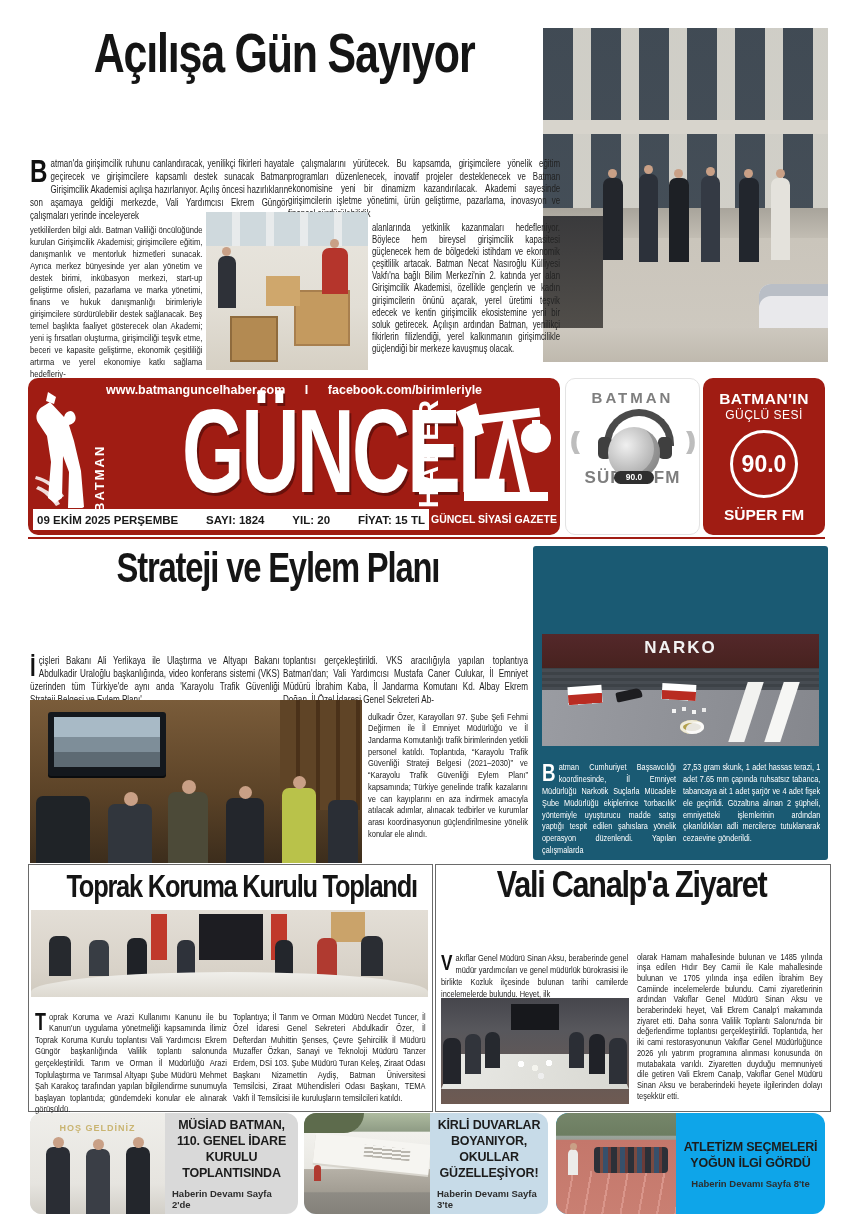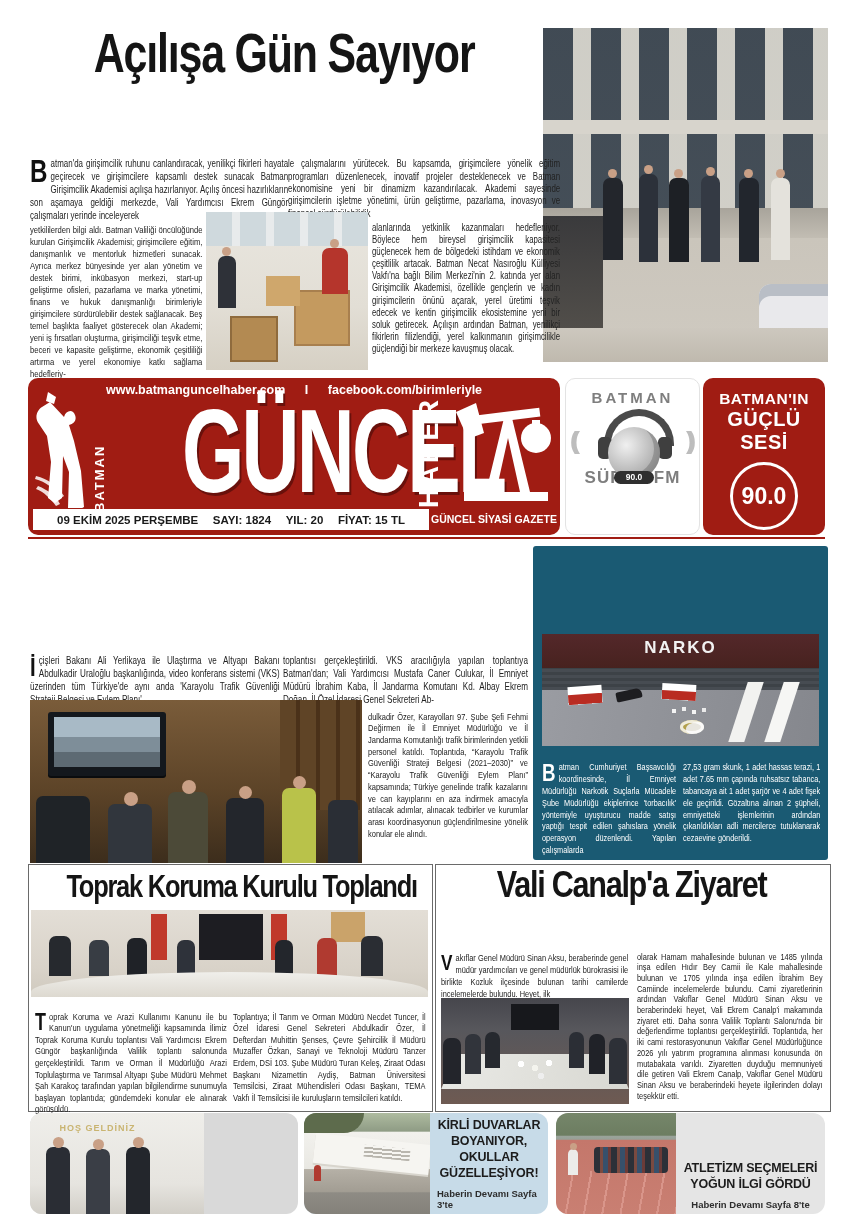--- a/index.html
+++ b/index.html
@@ -122,21 +122,21 @@
       <g fill="#ffffff">
         <path d="M8 26 l20 -9 8 30 -16 6 z"></path>
         <rect x="20" y="26" width="72" height="9" transform="rotate(-7 56 30)"></rect>
         <path d="M56 32 l-18 74 10 0 12 -54 12 54 10 0 -18 -74 z"></path>
         <circle cx="88" cy="52" r="15"></circle>
         <rect x="84" y="34" width="8" height="22"></rect>
         <rect x="16" y="106" width="84" height="9"></rect>
       </g>
     </svg>
 
-    <div class="abs" style="left:33px;top:509px;width:396px;height:21px;background:#fff;display:flex;align-items:center;justify-content:space-between;padding:0 24px;box-sizing:border-box;font-weight:700;font-size:11.5px;color:#1a1a1a;">
+    <div class="abs" style="left:33px;top:509px;width:396px;height:21px;background:#fff;display:flex;align-items:center;justify-content:space-between;padding:0 4px;box-sizing:border-box;font-weight:700;font-size:11.5px;color:#1a1a1a;">
       <span>09 EKİM 2025 PERŞEMBE</span>
       <span>SAYI: 1824</span>
       <span>YIL: 20</span>
       <span>FİYAT: 15 TL</span>
     </div>
     <div class="abs" style="left:430px;top:509px;width:128px;height:21px;line-height:21px;text-align:center;color:#fff;font-weight:700;font-size:10.5px;">
       <span>GÜNCEL SİYASİ GAZETE</span>
     </div>
 
     <div class="abs" style="left:565px;top:378px;width:135px;height:157px;background:#fff;border:1px solid #e3e3e3;border-radius:10px;box-sizing:border-box;text-align:center;">
@@ -148,32 +148,33 @@
       <div class="abs" style="left:92px;top:58px;width:14px;height:22px;background:#3f3f3f;border-radius:5px;"></div>
       <div class="abs" style="left:42px;top:48px;width:52px;height:52px;border-radius:50%;background:radial-gradient(circle at 35% 35%,#f0f0f0,#b5b5b5 60%,#8c8c8c);box-shadow:inset -6px -4px 0 rgba(90,90,90,0.35);"></div>
       <div class="abs" style="left:48px;top:92px;width:40px;height:13px;background:#2f2f2f;border-radius:8px;color:#fff;font-size:8.5px;line-height:13px;font-weight:700;">
         <span>90.0</span>
       </div>
       <div class="fmgray" style="margin-top:62px;font-size:17px;letter-spacing:1px;">SÜPER FM</div>
     </div>
 
     <div class="abs" style="left:703px;top:378px;width:122px;height:157px;background:#a01c13;border-radius:10px;text-align:center;color:#fff;">
       <div style="margin-top:12px;font-weight:700;font-size:15.5px;letter-spacing:0.5px;">BATMAN'IN</div>
-      <div style="font-weight:700;font-size:20px;letter-spacing:0.5px;">GÜÇLÜ SESİ</div>
+      <div style="font-weight:400;font-size:12px;letter-spacing:0.5px;">GÜÇLÜ SESİ</div>
       <div style="margin:8px auto 0;width:62px;height:62px;border:3px solid #fff;border-radius:50%;display:flex;align-items:center;justify-content:center;font-weight:700;font-size:23px;">
         <span>90.0</span>
       </div>
       <div style="margin-top:8px;font-weight:700;font-size:15.5px;">SÜPER FM</div>
     </div>
 
     <div class="abs" style="left:28px;top:537px;width:797px;height:2px;background:#a01c13;"></div>
   </section>
 
   <section>
     <div class="hl" style="left:28px;top:544px;width:500px;font-size:42px;line-height:47px;">
+      <div><span class="cond">Strateji ve Eylem Planı</span></div>
     </div>
     <p class="txt" style="left:30px;top:644px;width:320px;height:56px;font-size:10.4px;line-height:13px;transform:scaleX(0.78);">
       <span class="dc" style="font-size:26px;line-height:24px;">İ</span><span>çişleri Bakanı Ali Yerlikaya ile Ulaştırma ve Altyapı Bakanı Abdulkadir Uraloğlu başkanlığında, video konferans sistemi (VKS) üzerinden tüm Türkiye'de aynı anda 'Karayolu Trafik Güvenliği Strateji Belgesi ve Eylem Planı'</span>
     </p>
     <p class="txt" style="left:283px;top:644px;width:314px;height:56px;font-size:10.4px;line-height:13px;transform:scaleX(0.78);">
       <span>toplantısı gerçekleştirildi. VKS aracılığıyla yapılan toplantıya Batman'dan; Vali Yardımcısı Mustafa Caner Culukar, İl Emniyet Müdürü İbrahim Kaba, İl Jandarma Komutanı Kd. Albay Ekrem Doğan, İl Özel İdaresi Genel Sekreteri Ab-</span>
     </p>
     <p class="txt" style="left:368px;top:701px;width:205px;height:162px;font-size:9.6px;line-height:11.7px;transform:scaleX(0.78);">
       <span>dulkadir Özer, Karayolları 97. Şube Şefi Fehmi Değirmen ile İl Emniyet Müdürlüğü ve İl Jandarma Komutanlığı trafik birimlerinden yetkili personel katıldı. Toplantıda, “Karayolu Trafik Güvenliği Strateji Belgesi (2021–2030)” ve “Karayolu Trafik Güvenliği Eylem Planı” kapsamında; Türkiye genelinde trafik kazalarını ve can kayıplarını en aza indirmek amacıyla atılacak adımlar, alınacak tedbirler ve kurumlar arası koordinasyonun güçlendirilmesine yönelik konular ele alındı.</span>
     </p>
@@ -272,47 +273,51 @@
       <div class="person" style="left:168px;top:40px;width:18px;height:46px;background:#2d3037;"></div>
     </div>
     <p class="txt" style="left:637px;top:942px;width:238px;height:166px;font-size:9.5px;line-height:10.7px;transform:scaleX(0.78);">
       <span>olarak Hamam mahallesinde bulunan ve 1485 yılında inşa edilen Hıdır Bey Camii ile Kale mahallesinde bulunan ve 1705 yılında inşa edilen İbrahim Bey Camiinde incelemelerde bulundu. Cami ziyaretlerinin ardından Vakıflar Genel Müdürü Sinan Aksu ve beraberindeki heyet, Vali Ekrem Canalp'i makamında ziyaret etti. Daha sonra Valilik Toplantı Salonu'nda bir değerlendirme toplantısı gerçekleştirildi. Toplantıda, her iki cami restorasyonunun Vakıflar Genel Müdürlüğünce 2026 yılı yatırım programına alınması konusunda ön mutabakata varıldı. Ziyaretten duyduğu memnuniyeti dile getiren Vali Ekrem Canalp, Vakıflar Genel Müdürü Sinan Aksu ve beraberindeki heyete ilgilerinden dolayı teşekkür etti.</span>
     </p>
   </section>
 
   <section>
 
     <div class="teaser" style="left:30px;top:1113px;width:268px;background:#d9d9d9;">
-      <div class="t-photo" style="width:135px;background:linear-gradient(#efeeea 0%,#e6e4df 70%,#d2cfc8 100%);padding-left:39px;">
+      <div class="t-photo" style="width:135px;background:linear-gradient(#efeeea 0%,#e6e4df 70%,#d2cfc8 100%);">
         <div class="sp" style="left:0;top:10px;width:135px;text-align:center;color:#c9b471;font-weight:700;font-size:9px;letter-spacing:1px;">
           <span>HOŞ GELDİNİZ</span>
         </div>
         <div class="person" style="left:16px;top:34px;width:24px;height:67px;background:#2a2d34;"></div>
         <div class="head" style="left:23px;top:24px;width:11px;height:11px;"></div>
         <div class="person" style="left:56px;top:36px;width:24px;height:65px;background:#3a3e46;"></div>
         <div class="head" style="left:63px;top:26px;width:11px;height:11px;"></div>
         <div class="person" style="left:96px;top:34px;width:24px;height:67px;background:#23262c;"></div>
         <div class="head" style="left:103px;top:24px;width:11px;height:11px;"></div>
       </div>
+      <div class="t-body">
+        <div class="t-title">MÜSİAD BATMAN, 110. GENEL İDARE KURULU TOPLANTISINDA</div>
+        <div class="t-more">Haberin Devamı Sayfa 2'de</div>
+      </div>
     </div>
 
     <div class="teaser" style="left:304px;top:1113px;width:244px;background:#c7dbe8;">
       <div class="t-photo" style="width:126px;background:linear-gradient(#aebba0 0%,#8f9c85 18%,#f2f1ed 19%,#e9e8e3 55%,#b5b0a6 56%,#a29d93 78%,#8e8b84 79%,#84817a 100%);">
         <div class="sp" style="left:10px;top:26px;width:116px;height:30px;background:#f6f5f1;transform:rotate(6deg);box-shadow:0 2px 0 #d8d5cd;"></div>
         <div class="sp" style="left:60px;top:34px;width:46px;height:12px;background:repeating-linear-gradient(0deg,#b9b6ae 0 2px,transparent 2px 4px);transform:rotate(6deg);"></div>
         <div class="sp" style="left:0;top:0;width:60px;height:20px;background:#5d6b4c;border-radius:0 0 20px 0;"></div>
         <div class="person" style="left:10px;top:52px;width:7px;height:16px;background:#b03a30;"></div>
       </div>
       <div class="t-body">
         <div class="t-title">KİRLİ DUVARLAR BOYANIYOR, OKULLAR GÜZELLEŞİYOR!</div>
         <div class="t-more">Haberin Devamı Sayfa 3'te</div>
       </div>
     </div>
 
-    <div class="teaser" style="left:556px;top:1113px;width:269px;background:#e5e5e5;align-items:flex-end;">
+    <div class="teaser" style="left:556px;top:1113px;width:269px;background:#0ea5e9;">
       <div class="t-photo" style="width:120px;background:linear-gradient(#76866a 0%,#6c7d61 22%,#9aa39a 23%,#97a097 26%,#c4776b 27%,#c97f72 100%);">
         <div class="sp" style="left:0;top:58px;width:120px;height:44px;background:repeating-linear-gradient(100deg,transparent 0 16px,#d9958a 16px 18px);"></div>
         <div class="person" style="left:12px;top:36px;width:10px;height:26px;background:#ececea;"></div>
         <div class="head" style="left:14px;top:30px;width:7px;height:7px;"></div>
         <div class="sp" style="left:38px;top:34px;width:74px;height:26px;background:repeating-linear-gradient(90deg,#2c3038 0 6px,#7a4a40 6px 9px,#37506b 9px 14px,#6b3b38 14px 17px);border-radius:4px;"></div>
       </div>
       <div class="t-body">
         <div class="t-title">ATLETİZM SEÇMELERİ YOĞUN İLGİ GÖRDÜ</div>
         <div class="t-more">Haberin Devamı Sayfa 8'te</div>
       </div>

